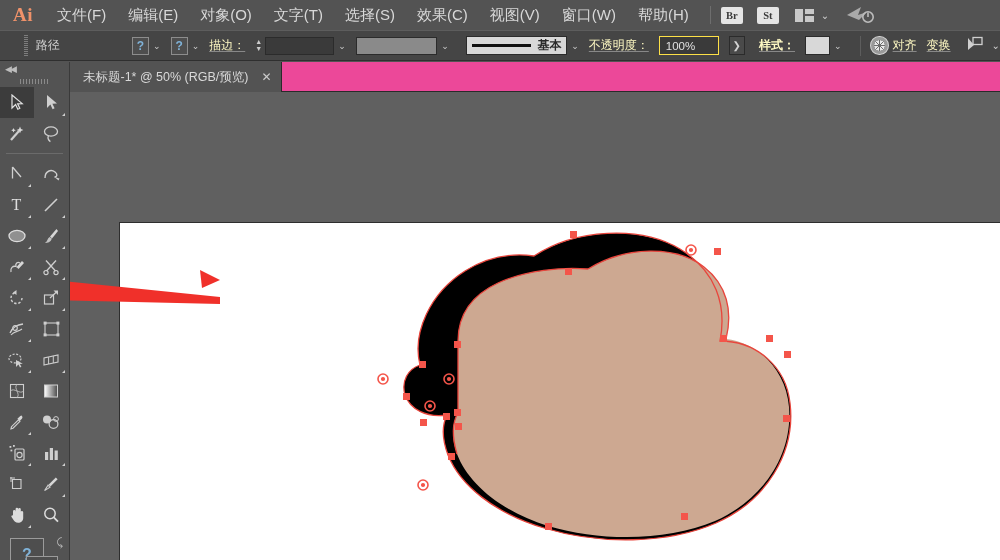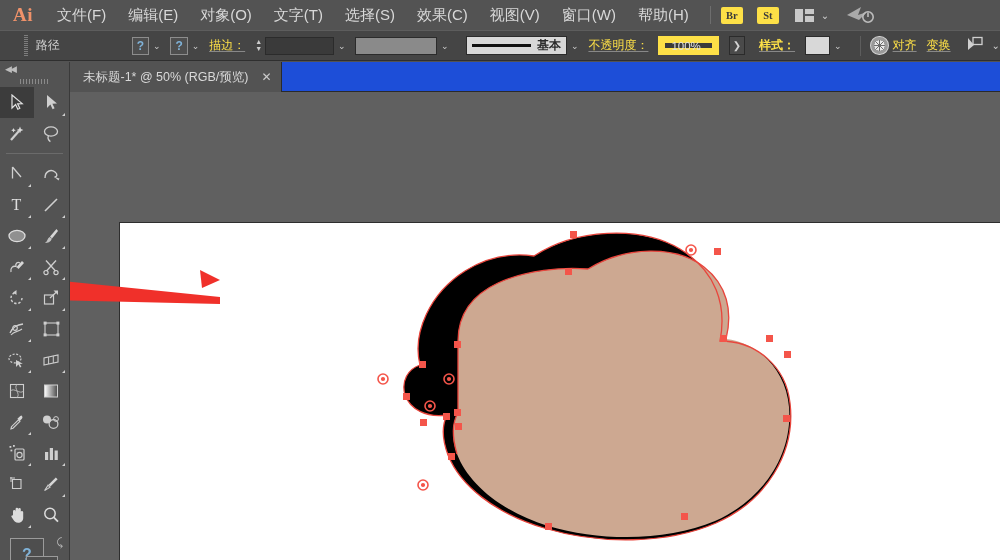--- a/index.html
+++ b/index.html
@@ -20,42 +20,42 @@
     width:46px; text-align:center; color:#f0926a;
     font-size:19px; font-weight:bold; letter-spacing:.5px;
     font-family:"Liberation Serif","DejaVu Serif",serif;
   }
   .menu-item {
     padding:0 11px; height:30px; line-height:30px;
     font-size:15px; color:#d8d8d8; white-space:nowrap;
   }
   .mb-sep { width:1px; height:18px; background:#6e6e6e; margin:0 10px; }
   .sq-btn {
-    width:22px; height:17px; border-radius:2px; background:#fde047;
+    width:22px; height:17px; border-radius:2px; background:#e5e5e5;
     color:#3b3b3b; font-size:10.5px; font-weight:bold;
     display:flex; align-items:center; justify-content:center;
     margin-right:14px; font-family:"Liberation Serif",serif;
   }
   .arrange-ico { display:flex; gap:2px; margin-left:2px; }
   .arr-l { width:8px; height:13px; background:#c9c9c9; }
   .arr-r { display:flex; flex-direction:column; gap:2px; }
   .arr-r i { display:block; width:9px; height:5.5px; background:#c9c9c9; }
   .chev { margin-left:7px; color:#cfcfcf; font-size:10px; }
   .ws-ico { margin-left:16px; opacity:.85; }
 
   
   .controlbar {
     position:absolute; left:0; top:30px; width:1000px; height:31px;
     background:#454545; border-top:1px solid #5d5d5d;
     border-bottom:1px solid #2f2f2f;
     display:flex; align-items:center; padding-left:22px;
   }
   .grip { width:4px; height:21px; margin:0 8px 0 2px;
     background:repeating-linear-gradient(to bottom,#7d7d7d 0 1px,#454545 1px 2px); }
-  .cb-label { font-size:12px; color:#fde047; margin-right:10px; white-space:nowrap;
+  .cb-label { font-size:12px; color:#fef9c3; margin-right:10px; white-space:nowrap;
     text-decoration:underline; text-decoration-color:#888; text-underline-offset:2px; }
   .cb-plain { font-size:12px; color:#cfcfcf; margin-right:6px; white-space:nowrap; }
   .cb-sep { width:1px; height:20px; background:#5d5d5d; margin:0 9px; }
   .qbox {
     width:18px; height:18px; background:#4e4e4e; border:1px solid #8d8d8d;
     color:#7fb2d8; font-size:12px; font-weight:bold;
     display:flex; align-items:center; justify-content:center;
   }
   .dd-arrow {
     width:16px; height:18px; display:flex; align-items:center; justify-content:center;
@@ -66,21 +66,21 @@
   .stepper i { font-size:7px; font-style:normal; line-height:6px; }
   .field-dark { height:18px; background:#3a3a3a; border:1px solid #2b2b2b; }
   .swatch-gray { width:85px; height:18px; background:#8a8a8a; border:1px solid #2b2b2b; }
   .brush-box {
     width:105px; height:19px; background:#d8d8d8; border:1px solid #2b2b2b;
     display:flex; align-items:center; padding:0 5px; gap:6px;
   }
   .brush-line { flex:1; height:3px; background:#111; }
   .brush-txt { color:#2a2a2a; font-size:12px; font-weight:bold; }
   .op-field {
-    width:62px; height:19px; background:#3a3a3a; border:7px solid #fde047;
+    width:62px; height:19px; background:#3a3a3a; border:1px solid #fde047;
     color:#e0e0e0; font-size:11.5px; display:flex; align-items:center; padding-left:6px;
   }
   .arrow-btn {
     width:17px; height:19px; background:#4a4a4a; border:1px solid #2b2b2b;
     display:flex; align-items:center; justify-content:center;
     color:#d3d3d3; font-size:10px; margin-left:3px;
   }
   .style-sw { width:26px; height:19px; background:#d8d8d8; border:1px solid #2b2b2b; }
   .circ-ico { width:19px; height:19px; border-radius:50%;
     background:radial-gradient(circle at 50% 50%,#e8e8e8 0 42%,#9a9a9a 43% 100%);
@@ -88,21 +88,21 @@
   .circ-ico::after{ content:""; position:absolute; inset:3px; border-radius:50%;
     background:
       linear-gradient(0deg,transparent 45%,#6d6d6d 45% 55%,transparent 55%),
       linear-gradient(90deg,transparent 45%,#6d6d6d 45% 55%,transparent 55%),
       linear-gradient(45deg,transparent 46%,#6d6d6d 46% 54%,transparent 54%),
       linear-gradient(-45deg,transparent 46%,#6d6d6d 46% 54%,transparent 54%); }
 
   
   .tabstrip {
     position:absolute; left:0; top:62px; width:1000px; height:30px;
-    background:#1d4ed8; border-bottom:1px solid #2a2a2a;
+    background:#ec4899; border-bottom:1px solid #2a2a2a;
   }
   .doctab {
     position:absolute; left:70px; top:0; height:30px;
     background:#535353; border-right:1px solid #2a2a2a;
     display:flex; align-items:center; padding:0 9px 0 13px; gap:13px;
   }
   .doctab-title { font-size:12.5px; color:#d9d9d9; white-space:nowrap; }
   .doctab-close { color:#cdcdcd; font-size:12px; font-weight:bold; }
 
   

